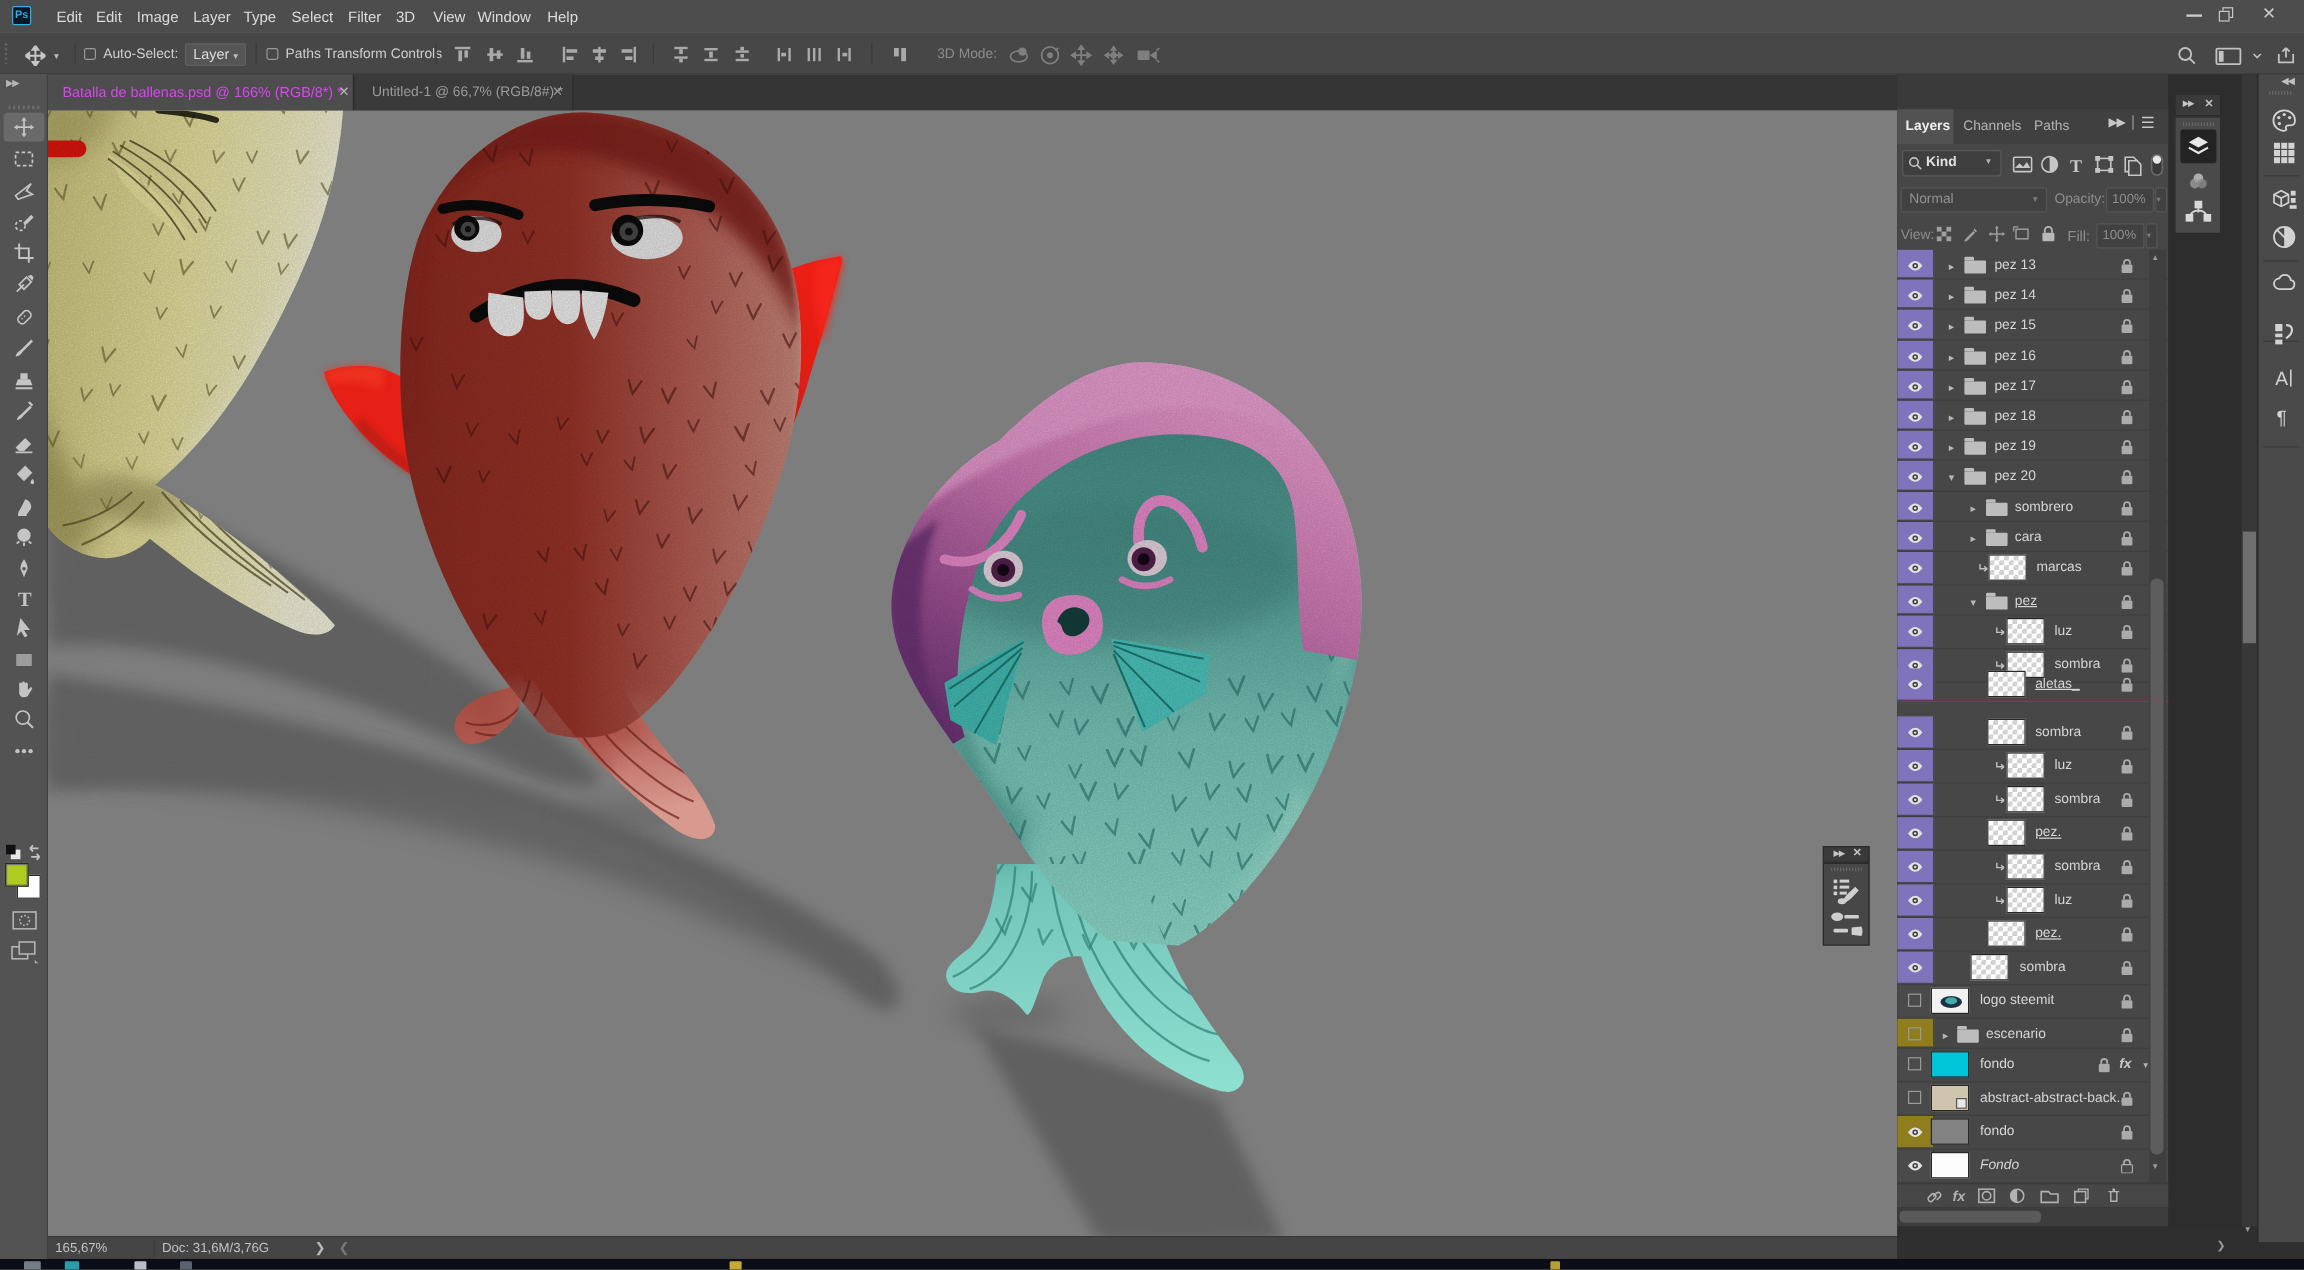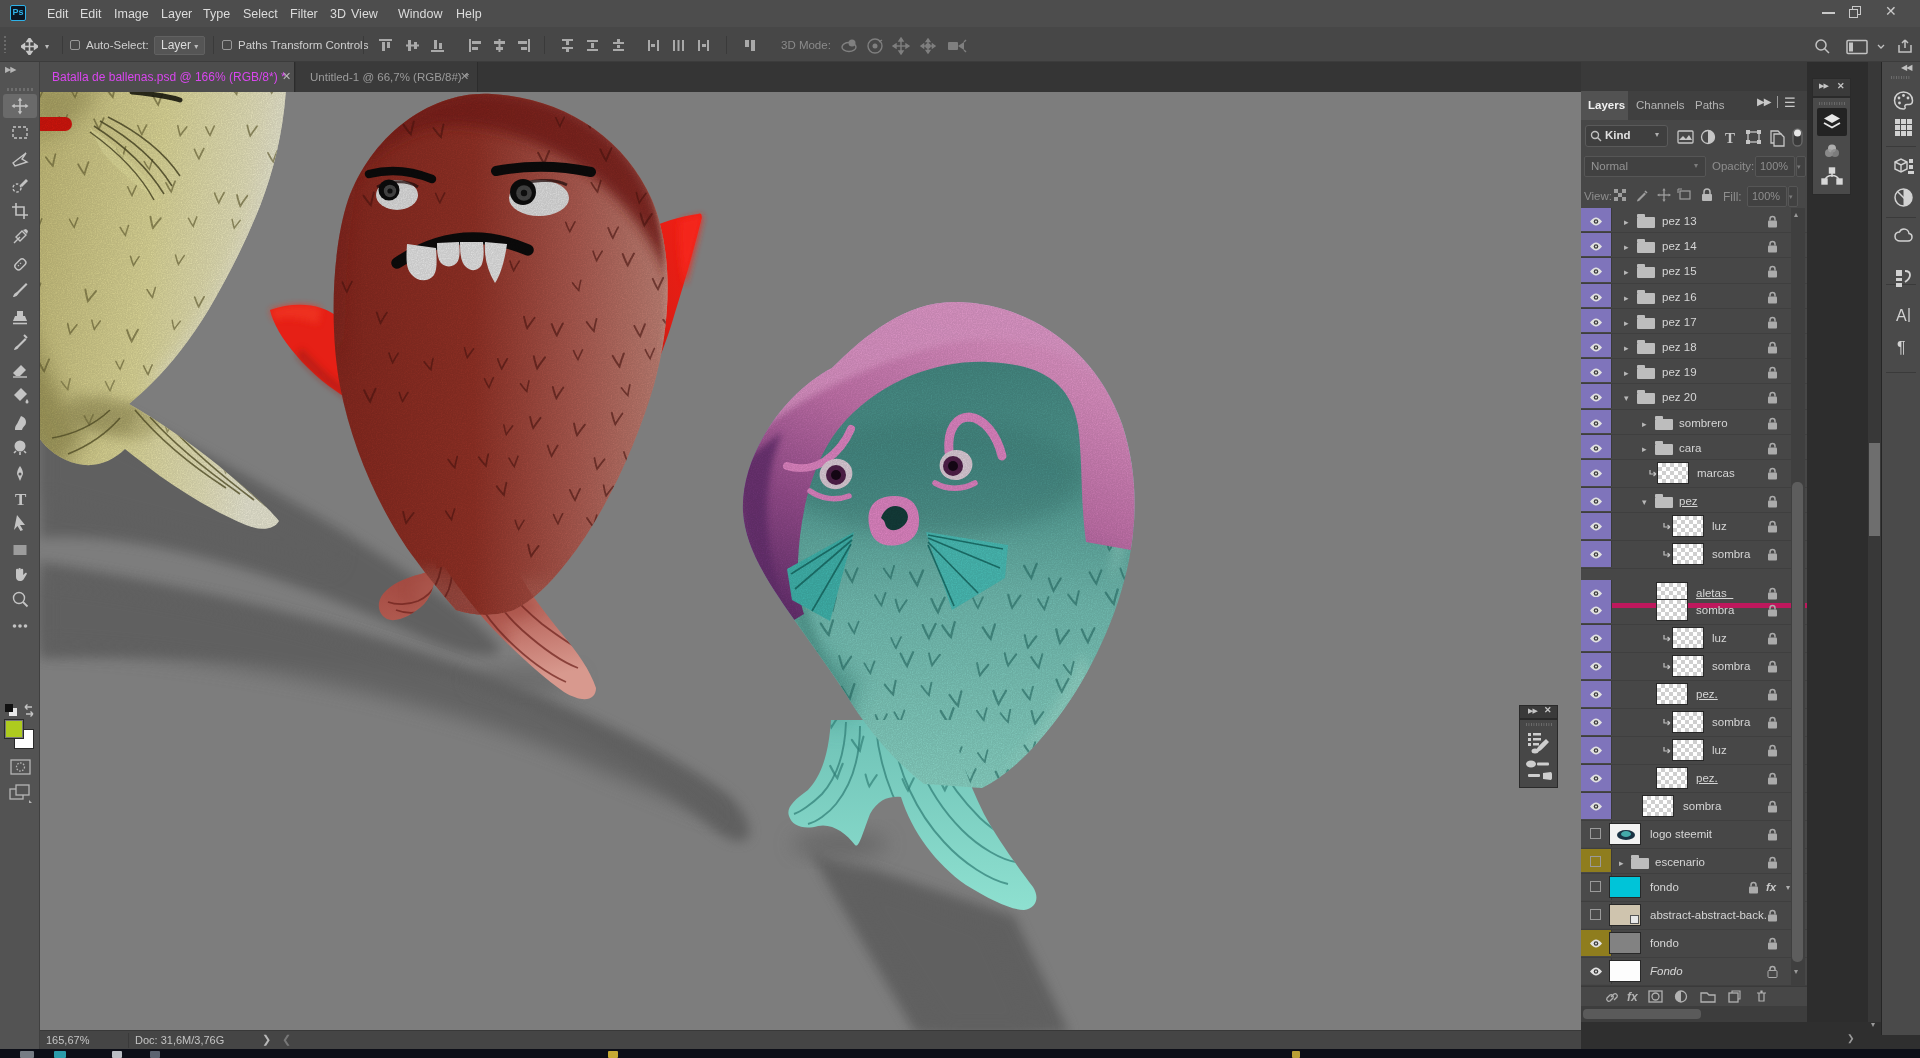--- a/index.html
+++ b/index.html
@@ -30,21 +30,21 @@
 <div id="menubar" class="abs">
 <div class="abs" style="left:10px;top:5px;width:16px;height:16px;background:#0b1724;border:1.5px solid #2fb2e8;border-radius:2px;color:#2fb2e8;font-size:9px;font-weight:bold;text-align:center;line-height:13px">Ps</div>
 <div class="menu" style="left:47px">Edit</div>
 <div class="menu" style="left:80px">Edit</div>
 <div class="menu" style="left:114px">Image</div>
 <div class="menu" style="left:161px">Layer</div>
 <div class="menu" style="left:203px">Type</div>
 <div class="menu" style="left:243px">Select</div>
 <div class="menu" style="left:290px">Filter</div>
 <div class="menu" style="left:330px">3D</div>
-<div class="menu" style="left:351px">View</div>
+<div class="menu" style="left:361px">View</div>
 <div class="menu" style="left:398px">Window</div>
 <div class="menu" style="left:456px">Help</div>
 <div class="abs" style="left:1822px;top:12px;width:13px;height:2px;background:#c9c9c9"></div>
 <div class="abs" style="left:1852px;top:6px;width:9px;height:9px;border:1.5px solid #c9c9c9;background:#4d4d4d"></div>
 <div class="abs" style="left:1849px;top:9px;width:9px;height:9px;border:1.5px solid #c9c9c9;background:#4d4d4d"></div>
 <div class="abs" style="left:1885px;top:3px;color:#c9c9c9;font-size:14px">✕</div>
 </div>
 <div id="options" class="abs">
 <div class="abs" style="left:3px;top:8px;width:4px;height:18px;background-image:radial-gradient(circle,#6a6a6a 1px,transparent 1px);background-size:4px 4px"></div>
 <svg class="abs" style="left:21px;top:11px" width="17" height="17" viewBox="0 0 17 17">
@@ -604,21 +604,21 @@
 <svg width="10" height="10" viewBox="0 0 10 10" style="position:absolute;left:81px;top:9px">
             <path d="M2 1v4h6M8 5l-2.5-2M8 5l-2.5 2" stroke="#c0c0c0" stroke-width="1.2" fill="none"></path>
           </svg>
 <div class="thumb" style="left:91px"></div>
 <div class="lname" style="left:131px;">sombra</div>
 <svg width="11" height="13" viewBox="0 0 11 13" style="position:absolute;left:186px;top:7px">
             <rect x="1" y="5.5" width="9" height="7" rx="1" fill="#ababab"></rect>
             <path d="M3 5.5V4a2.5 2.5 0 015 0v1.5" stroke="#ababab" stroke-width="1.5" fill="none"></path>
           </svg>
 </div>
-<div class="lrow" style="top:372px;height:28.0px;border-bottom:5px solid #be185d">
+<div class="lrow" style="top:349px;height:28.0px;border-bottom:1px solid #be185d">
 <div class="eye" style="background:#7f74bb">
             <svg width="14" height="9" viewBox="0 0 14 9" style="position:absolute;left:8px;top:9px">
               <path d="M1 4.5C3.2 1.6 5.3.5 7 .5s3.8 1.1 6 4c-2.2 2.9-4.3 4-6 4s-3.8-1.1-6-4z" fill="#e2e2e2"></path>
               <circle cx="7" cy="4.5" r="2.3" fill="#3c3c3c"></circle>
               <circle cx="7" cy="4.5" r="1" fill="#e2e2e2"></circle>
             </svg>
           </div>
 <div class="thumb" style="left:75px"></div>
 <div class="lname" style="left:115px;text-decoration:underline;">aletas_</div>
 <svg width="11" height="13" viewBox="0 0 11 13" style="position:absolute;left:186px;top:7px">

